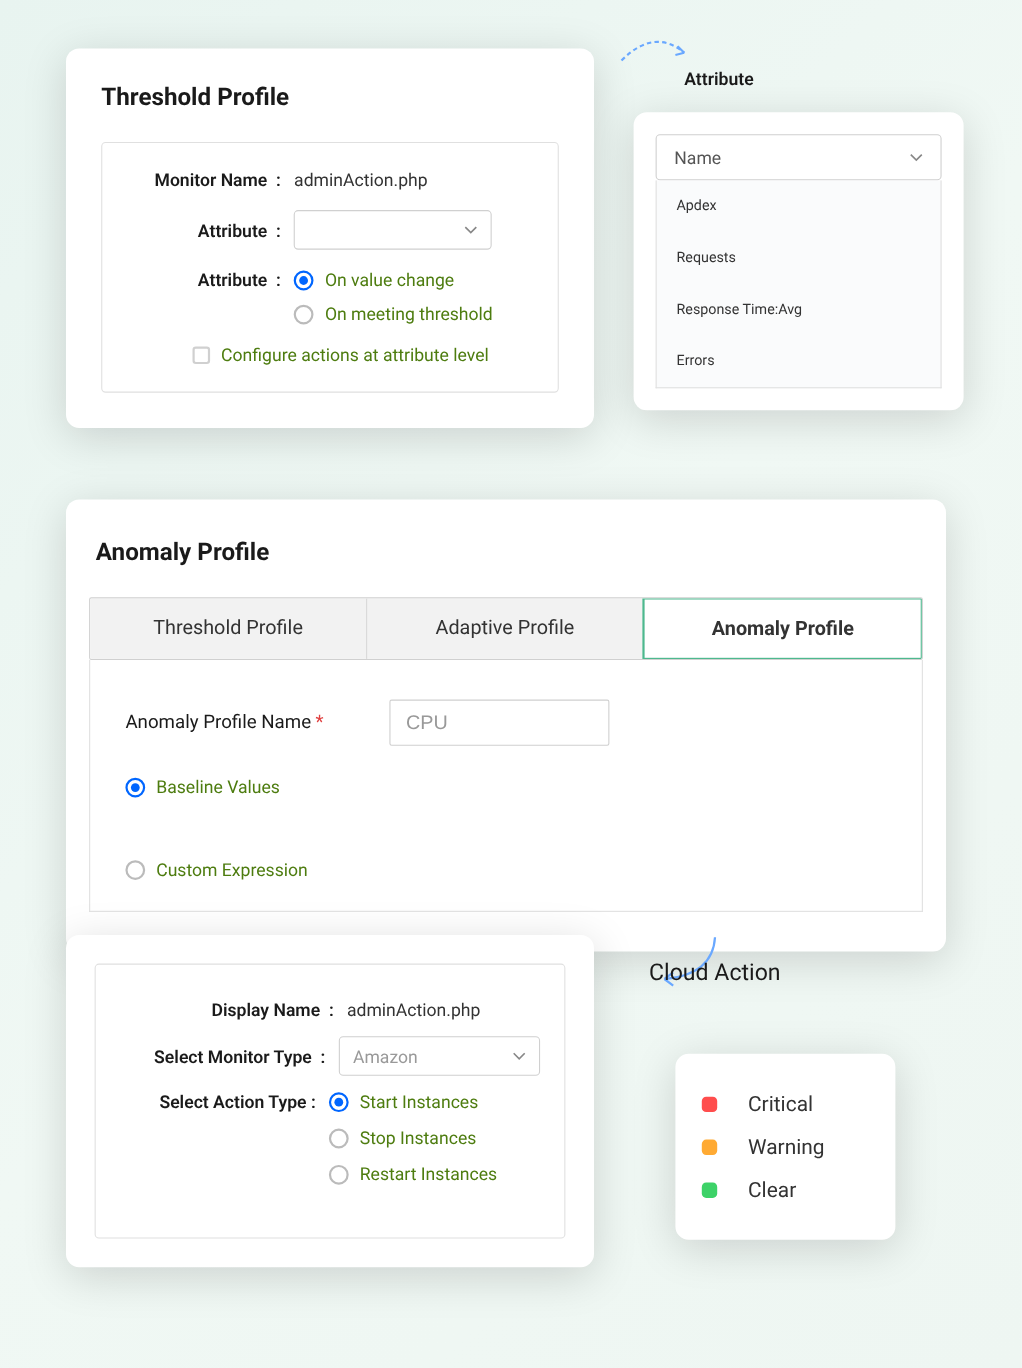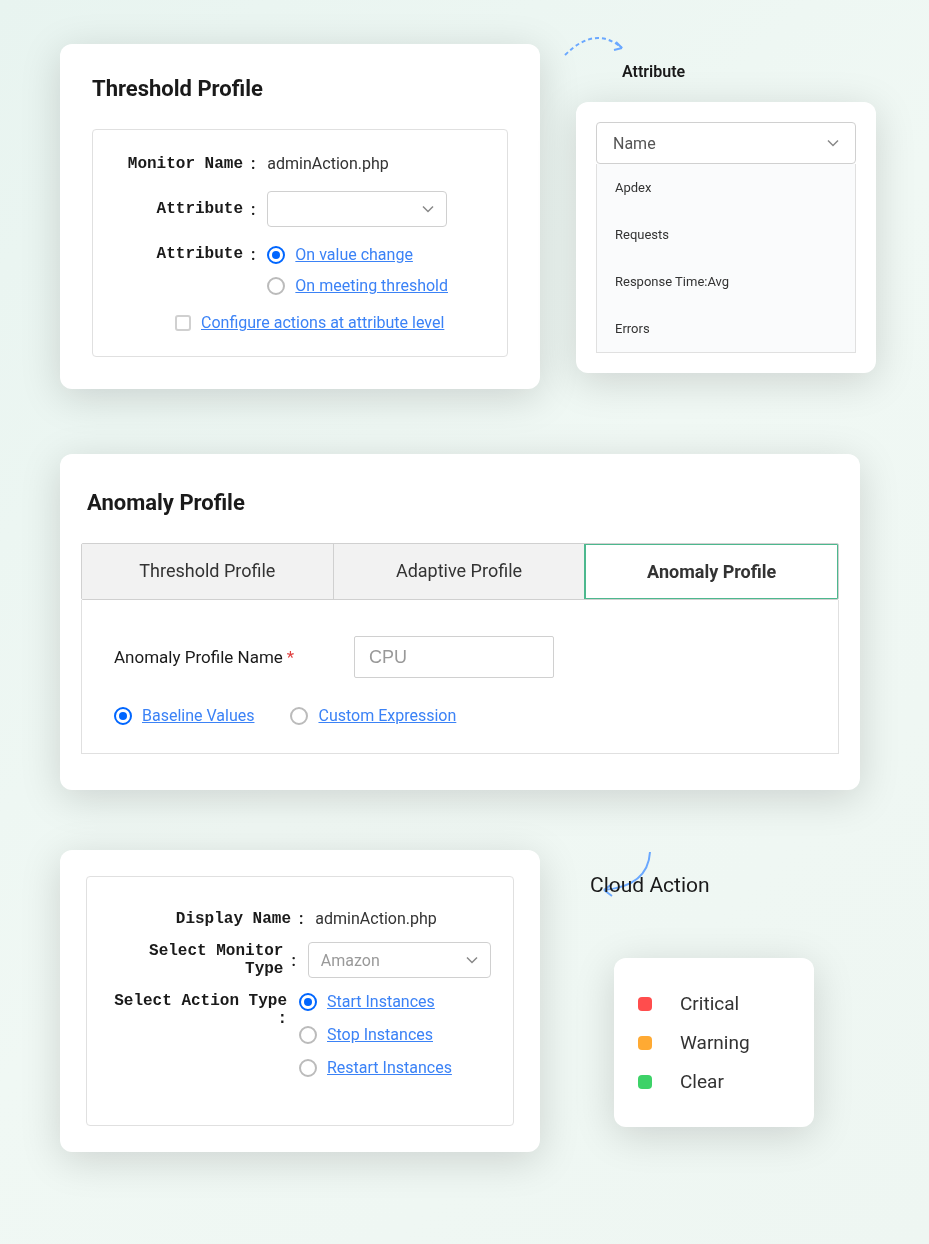--- a/index.html
+++ b/index.html
@@ -31,21 +31,20 @@
   display: flex;
   align-items: center;
   margin-bottom: 18px;
   font-size: 16px;
 }
 .form-row .label {
   text-align: right;
   font-weight: 600;
   color: #1a1a1a;
   padding-right: 8px;
-  font-family: Liberation Mono, monospace;
 }
 .form-row .colon {
   padding-right: 12px;
   font-weight: 600;
 }
 .form-row .value {
   color: #333;
 }
 .select-box {
   border: 1px solid #d0d0d0;
@@ -66,22 +65,21 @@
 .radio-group {
   display: flex;
   flex-direction: column;
   gap: 12px;
 }
 .radio-item, .checkbox-item {
   display: flex;
   align-items: center;
   gap: 10px;
   font-size: 16px;
-  color: #3b82f6;
-  text-decoration: underline;
+  color: #4d7c0f;
 }
 .radio-outer {
   width: 18px;
   height: 18px;
   border-radius: 50%;
   border: 2px solid #bbb;
   display: flex;
   align-items: center;
   justify-content: center;
   flex-shrink: 0;
@@ -203,21 +201,22 @@
   border: 1px solid #d0d0d0;
   border-radius: 2px;
   height: 42px;
   width: 200px;
   padding: 0 14px;
   font-size: 18px;
   color: #999;
 }
 .radio-inline {
   display: flex;
-  gap: 36px;
+  gap: 56px;
+  flex-direction: column;
 }
 
 #cloud-card {
   top: 850px;
   left: 60px;
   width: 480px;
   padding: 26px;
 }
 #cloud-card .inner-box { padding: 32px 22px; }
 #cloud-card .form-row .label { width: 190px; }

